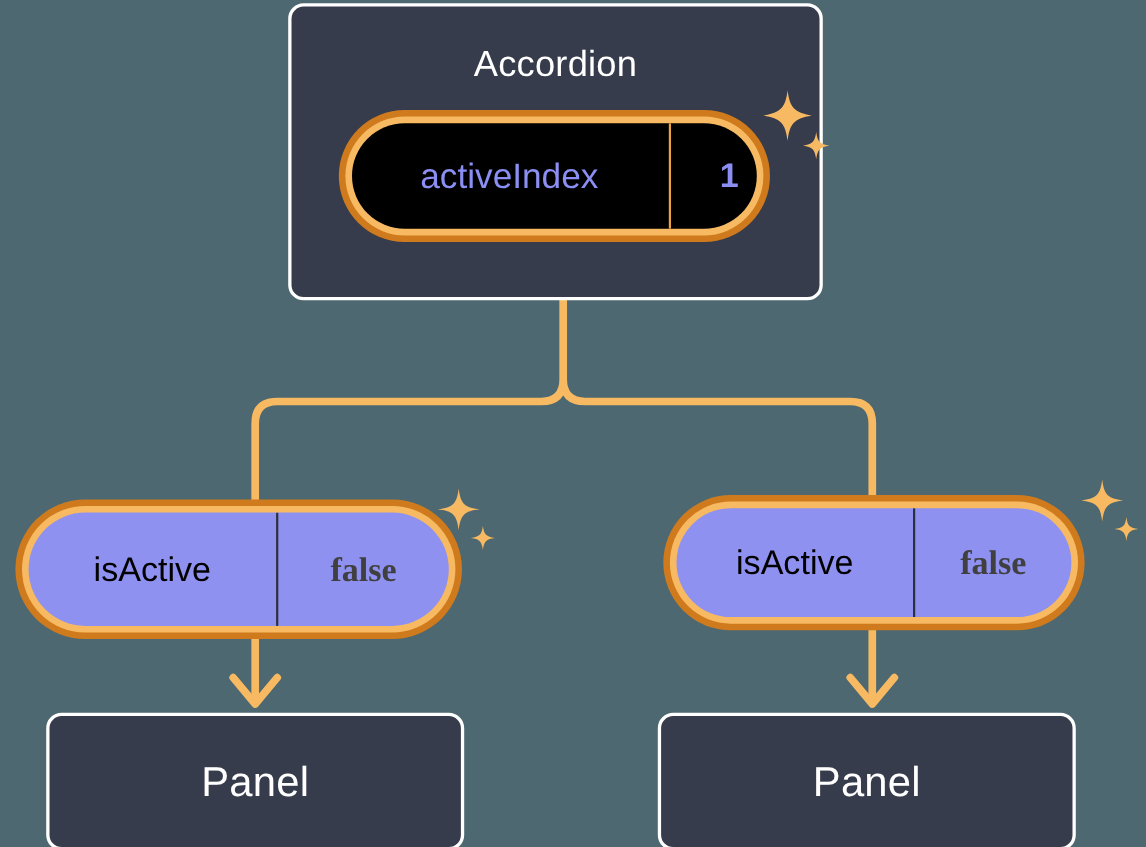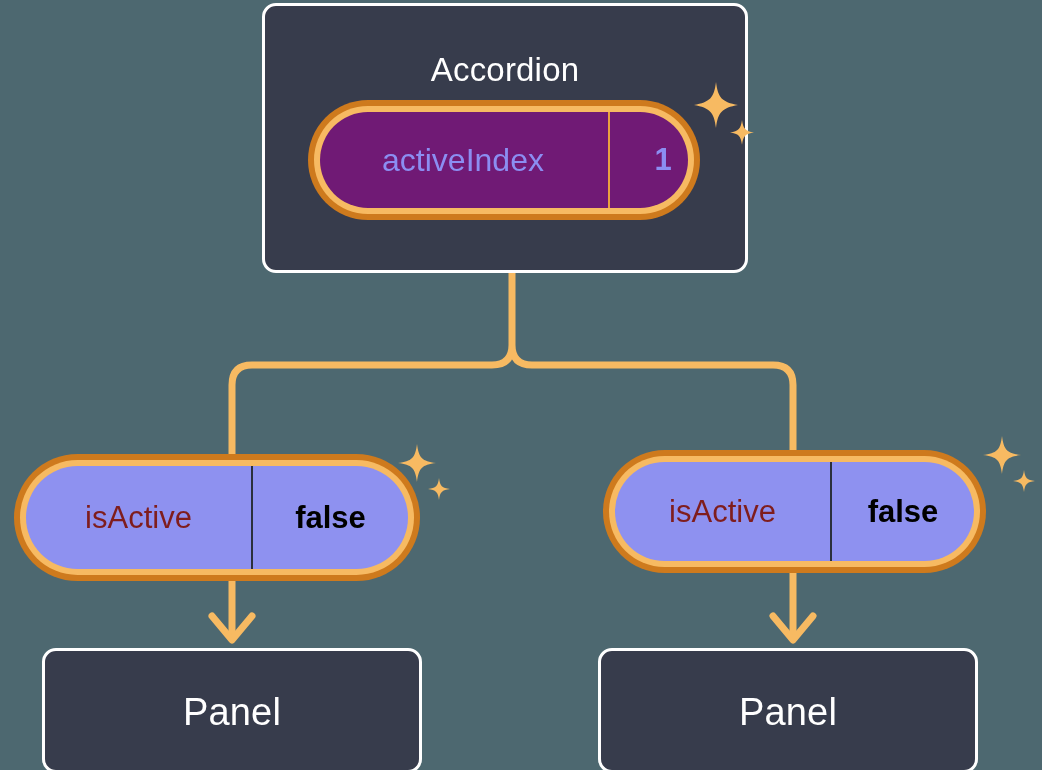--- a/index.html
+++ b/index.html
@@ -45,21 +45,21 @@
   }
   .card-title {
     position: absolute;
     left: 0;
     right: 0;
     text-align: center;
     color: #ffffff;
     font-size: 33px;
     letter-spacing: 0.2px;
   }
-  #accordion-card .card-title { top: 33px; margin-top: 12px; }
+  #accordion-card .card-title { top: 33px; }
 
   .panel-card {
     position: absolute;
     top: 648px;
     width: 380px;
     height: 125px;
     background: #373c4c;
     border: 3px solid #ffffff;
     border-radius: 14px;
     box-sizing: border-box;
@@ -98,45 +98,46 @@
     box-sizing: border-box;
   }
 
   
   #pill-active-index {
     left: 308px;
     top: 100px;
     width: 392px;
     height: 120px;
   }
-  #pill-active-index .pill-inner { background: #701a75; gap: 28px; }
+  #pill-active-index .pill-inner { background: #000000; gap: 28px; }
   #pill-active-index .pill-key {
     flex: 0 0 290px;
     color: #8b8ef2;
     font-size: 32px;
     border-right: 2px solid #e9a23f;
     padding-right: 2px;
   }
   #pill-active-index .pill-val {
     flex: 1;
     color: #8b8ef2;
     font-size: 31px;
     font-weight: bold;
   }
 
   
   .pill-purple .pill-inner { background: #8e91f0; }
   .pill-purple .pill-key {
-    color: #7f1d1d;
-    font-size: 31px;
-  }
-  .pill-purple .pill-val {
     color: #000000;
     font-size: 31px;
+  }
+  .pill-purple .pill-val {
+    color: #404040;
+    font-size: 31px;
     font-weight: bold;
+    font-family: Liberation Serif, serif;
   }
   .pill-purple .pill-divider {
     width: 2px;
     background: #2b303c;
     flex: 0 0 2px;
   }
 
   #pill-is-active-false {
     left: 14px;
     top: 454px;

